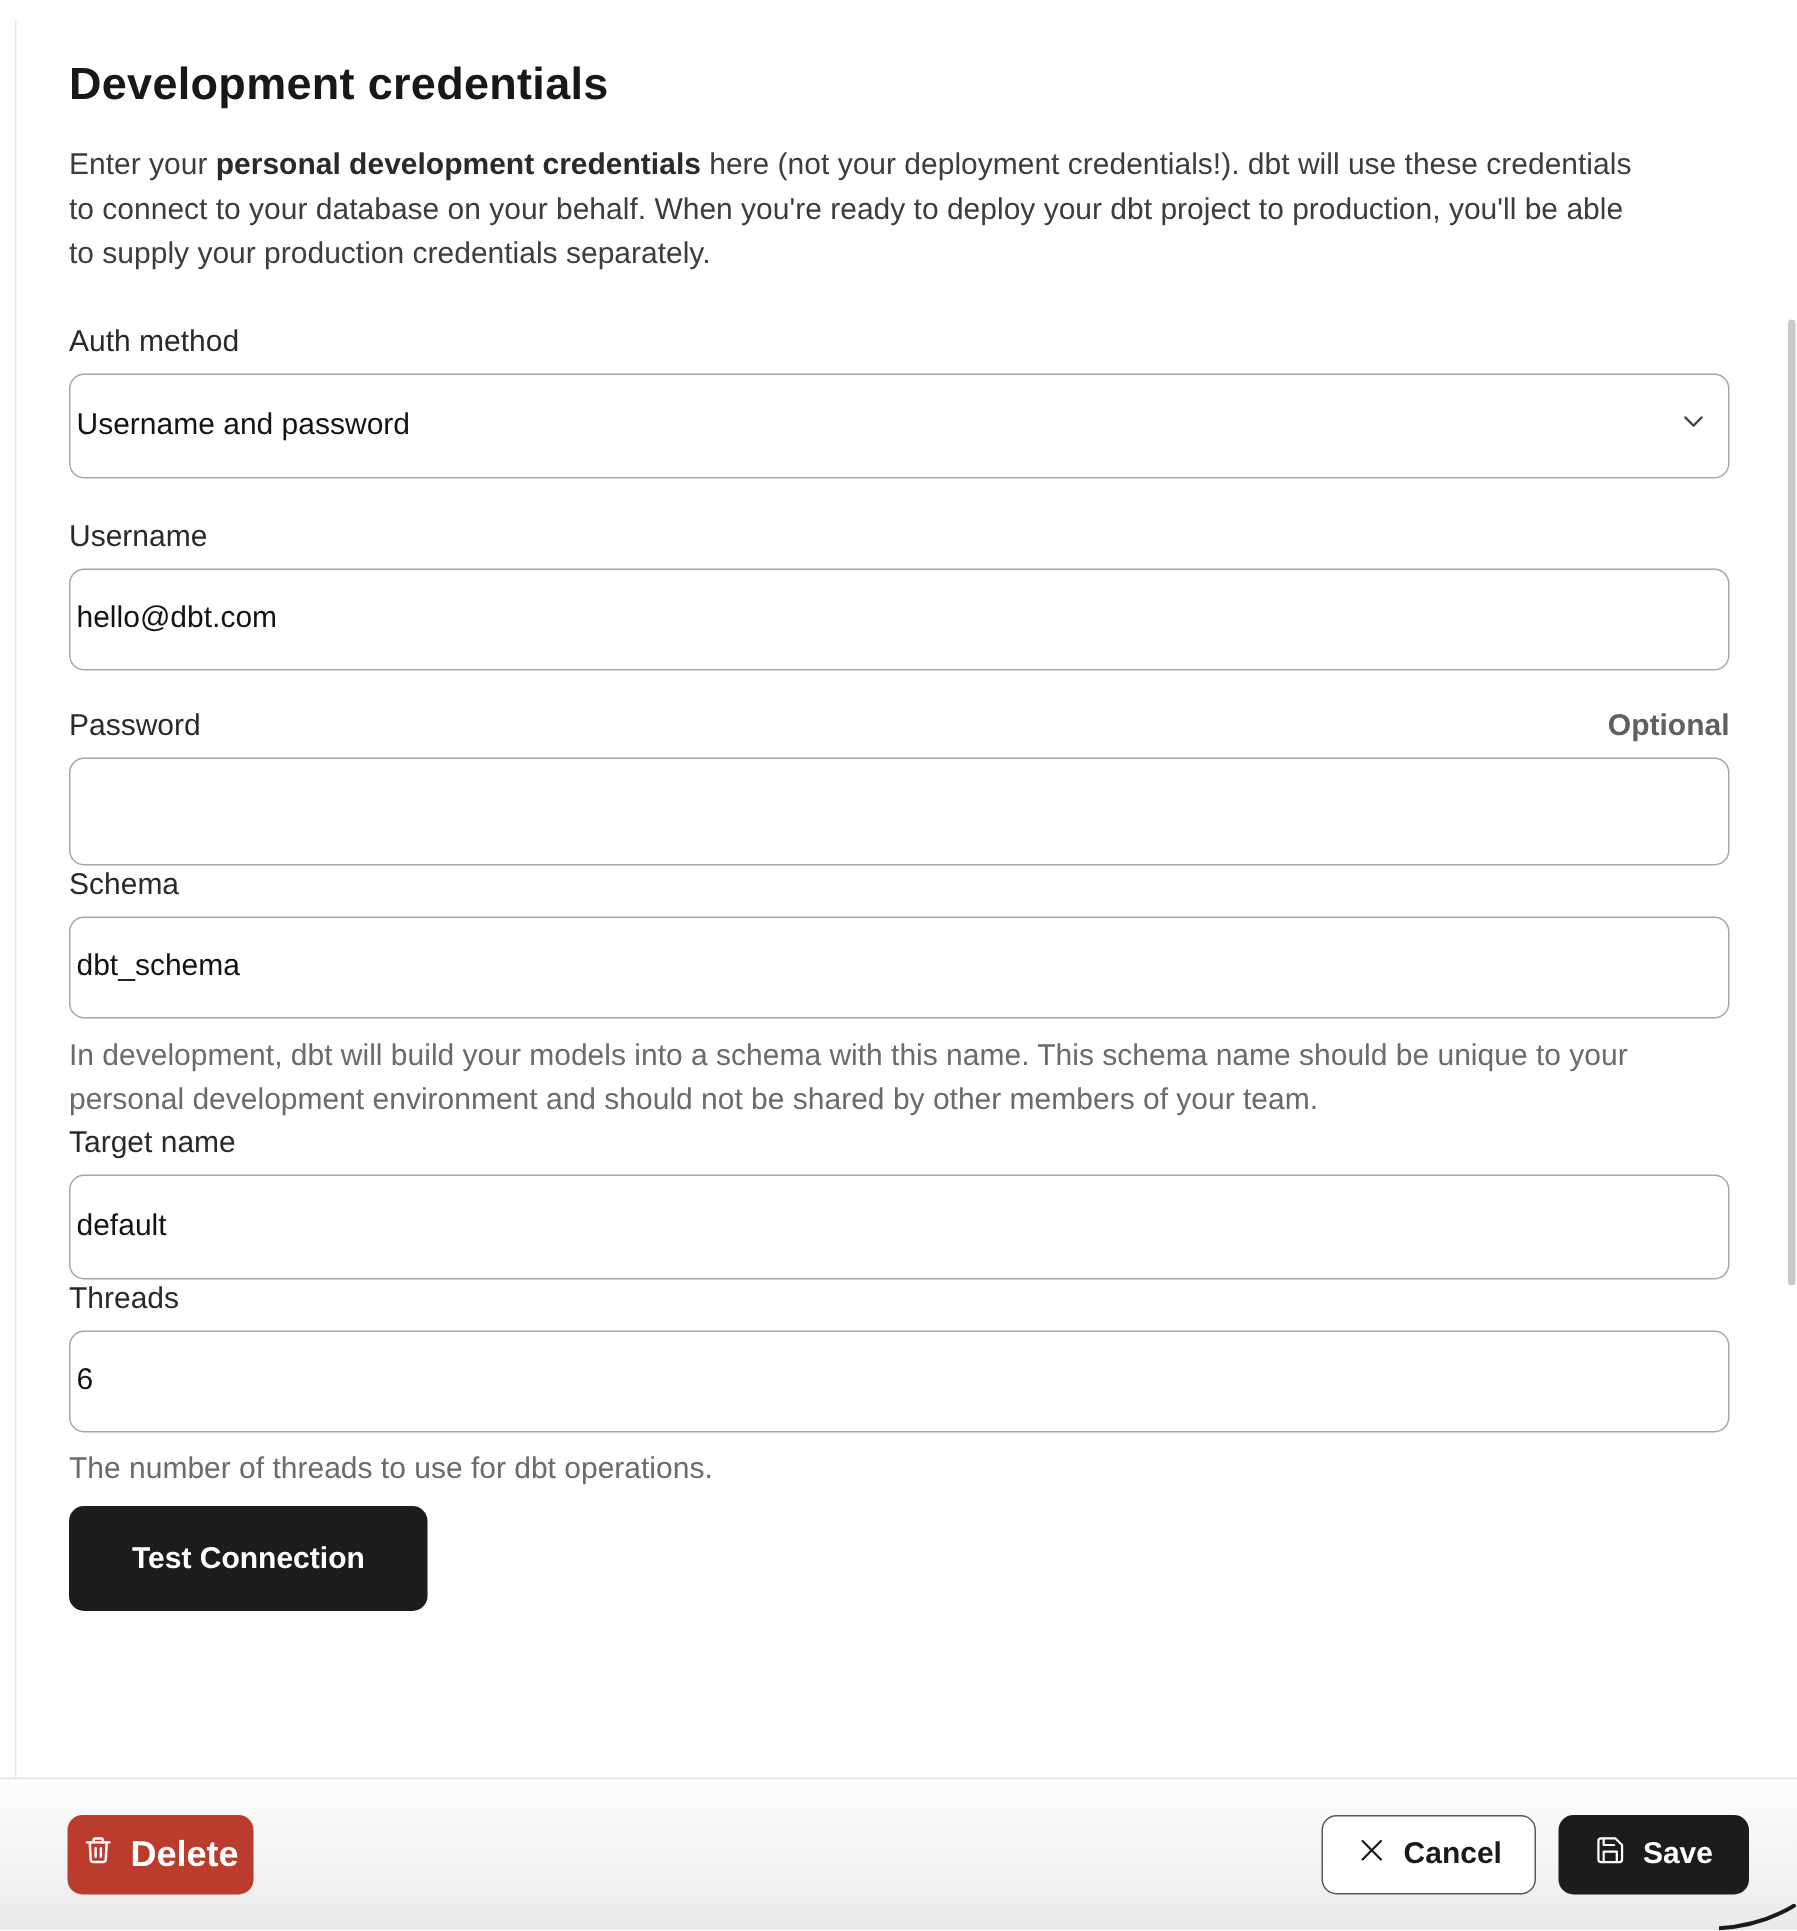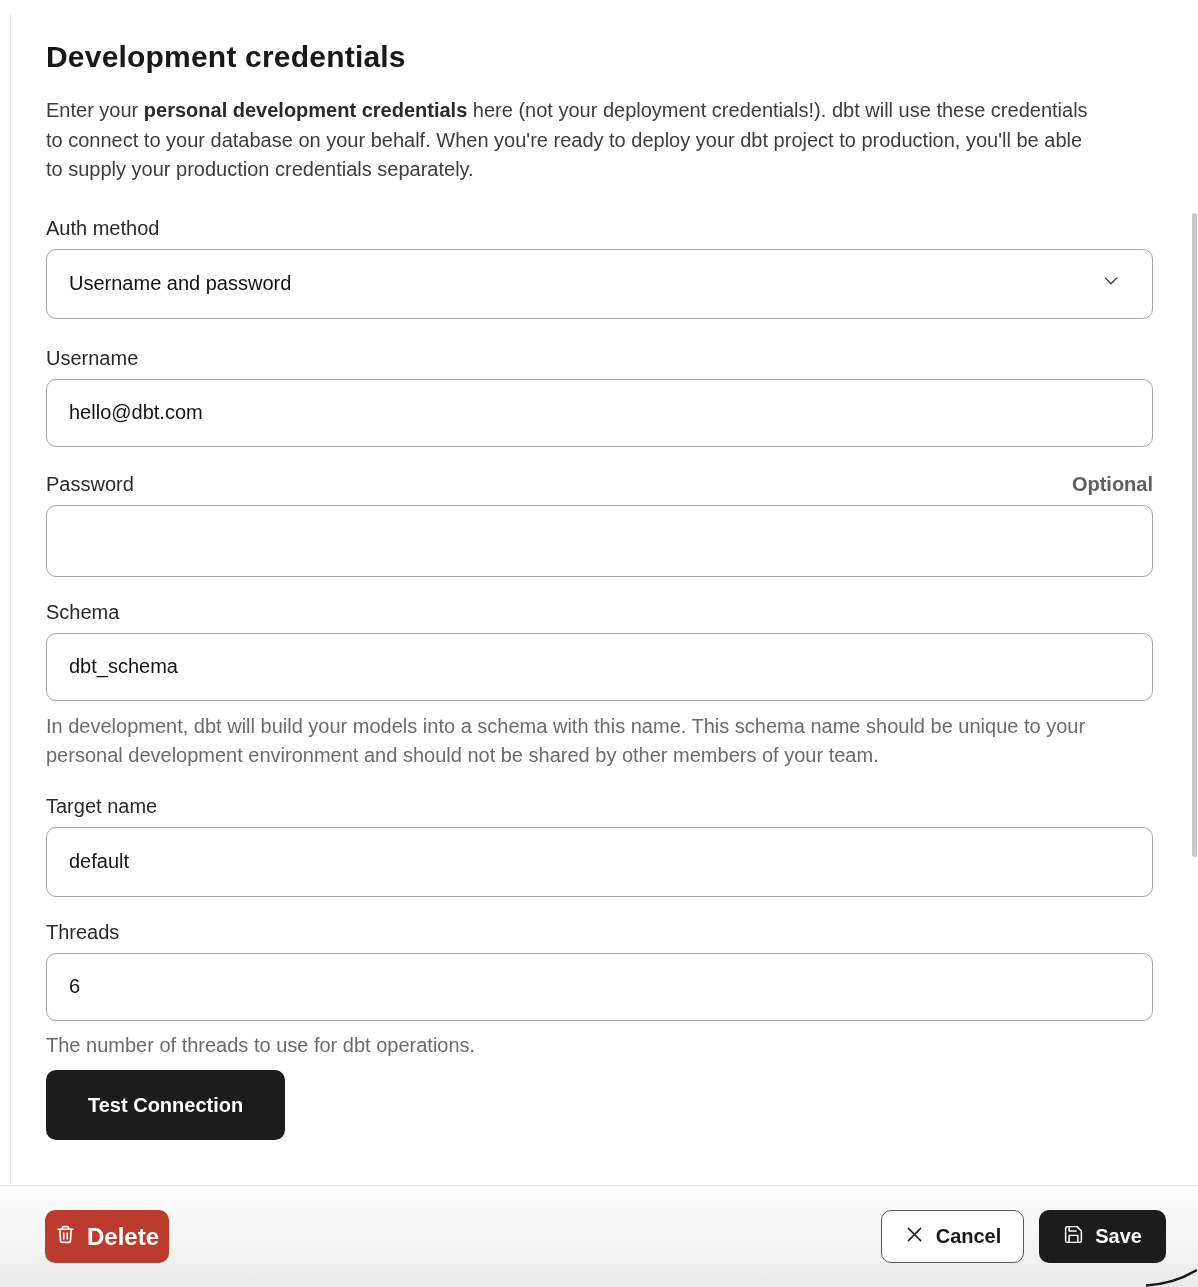--- a/index.html
+++ b/index.html
@@ -14,27 +14,27 @@
   }
   .page-title { font-size:30px; line-height:38px; font-weight:700; color:#181818; letter-spacing:.2px; }
   .description { margin-top:20px; font-size:20px; line-height:29.5px; color:#3d3d3d; max-width:1045px; }
   .description strong { color:#2a2a2a; font-weight:700; }
 
   .label-row { display:flex; justify-content:space-between; align-items:flex-end; }
   .field-label { font-size:20px; line-height:26px; color:#2a2a2a; }
   .optional-badge { font-size:20px; line-height:26px; color:#606060; font-weight:600; }
 
   .mt-30 { margin-top:30px; } .mt-26 { margin-top:26px; }
-  .mt-24 { margin-top:24px; } .mt-22 { margin-top:22px; }
+  .mt-24 { margin-top:24px; } .mt-22 { }
 
   .text-input, .select-box {
     display:block; width:100%; margin-top:8px;
     border:1px solid #a7a7a7; border-radius:10px; background:#fff;
     font-family:"Liberation Sans", sans-serif; font-size:20px; color:#131313;
-    padding:0 22px; outline:none;
+    padding:0 4px; outline:none;
   }
   .h68 { height:68px; } .h70 { height:70px; } .h72 { height:72px; }
   .select-box {
     height:70px; display:flex; align-items:center; justify-content:space-between;
     cursor:pointer; font-weight:500;
   }
   .select-box .chev { color:#444; margin-right:8px; flex:0 0 auto; }
   .help-text { margin-top:11px; font-size:20px; line-height:29.5px; color:#6b6b6b; max-width:1045px; }
 
   .btn {

